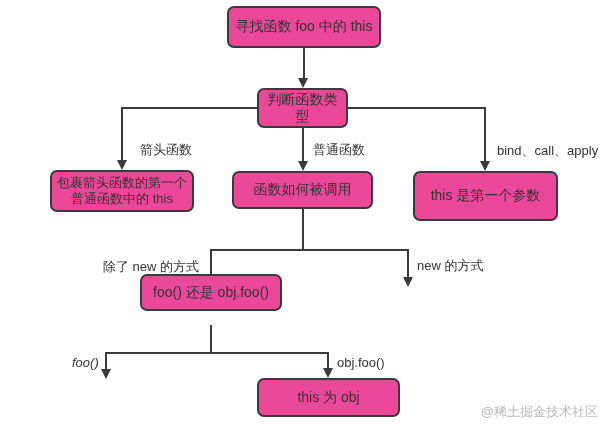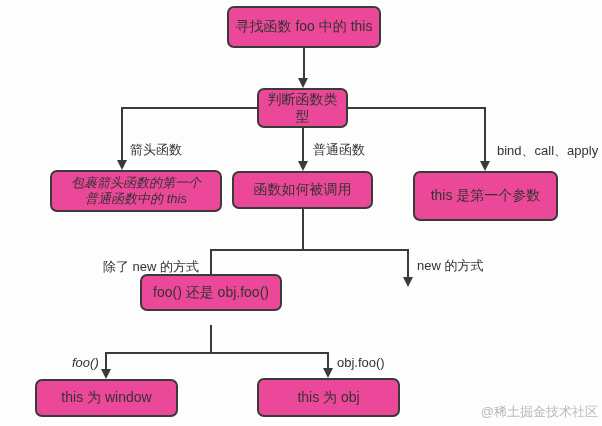--- a/index.html
+++ b/index.html
@@ -10,31 +10,31 @@
   .wires{position:absolute;left:0;top:0;width:602px;height:426px;pointer-events:none;}
   .node{
     position:absolute;box-sizing:border-box;
     display:flex;align-items:center;justify-content:center;text-align:center;
     background:#ec4899;border:2px solid #3a3a3a;border-radius:7px;
     color:#333;font-size:14px;line-height:1.25;
   }
   .node .txt{white-space:pre-line;padding:0 4px;}
   .node-root        {left:227px;top:6px;  width:154px;height:42px;}
   .node-judge       {left:257px;top:88px; width:91px; height:40px;}
-  .node-arrowfn     {left:50px; top:170px;width:172px;height:42px;font-size:13px;font-style:italic;}
+  .node-arrowfn     {left:50px; top:170px;width:144px;height:42px;font-size:13px;}
   .node-howcalled   {left:232px;top:171px;width:141px;height:38px;}
   .node-bindresult  {left:413px;top:171px;width:145px;height:50px;}
   .node-fooorobj    {left:140px;top:274px;width:142px;height:37px;}
   .node-newresult   {left:335px;top:287px;width:145px;height:38px;}
   .node-windowresult{left:35px; top:379px;width:143px;height:38px;}
   .node-objresult   {left:257px;top:378px;width:143px;height:39px;}
   .edge-label{
     position:absolute;color:#333;font-size:13px;white-space:nowrap;
   }
-  .lbl-arrowfn   {left:130px;top:141px;}
+  .lbl-arrowfn   {left:140px;top:141px;}
   .lbl-normalfn  {left:313px;top:141px;}
   .lbl-bind      {left:497px;top:142px;}
   .lbl-notnew    {left:103px;top:258px;}
   .lbl-new       {left:417px;top:257px;}
   .lbl-foocall   {left:72px; top:355px;font-style:italic;}
   .lbl-objfoocall{left:337px;top:355px;}
   .watermark{
     position:absolute;right:4px;top:403px;color:#b9b9b9;font-size:13px;
   }
 </style>
@@ -83,23 +83,20 @@
 
   <div class="node node-bindresult">
     <span class="txt">this 是第一个参数</span>
   </div>
 
   <div class="node node-fooorobj">
     <span class="txt">foo() 还是 obj.foo()</span>
   </div>
 
 
-  <div class="node node-windowresult">
-    <span class="txt">this 为 window</span>
-  </div>
 
   <div class="node node-objresult">
     <span class="txt">this 为 obj</span>
   </div>
 
   <span class="edge-label lbl-arrowfn">箭头函数</span>
   <span class="edge-label lbl-normalfn">普通函数</span>
   <span class="edge-label lbl-bind">bind、call、apply</span>
   <span class="edge-label lbl-notnew">除了 new 的方式</span>
   <span class="edge-label lbl-new">new 的方式</span>

